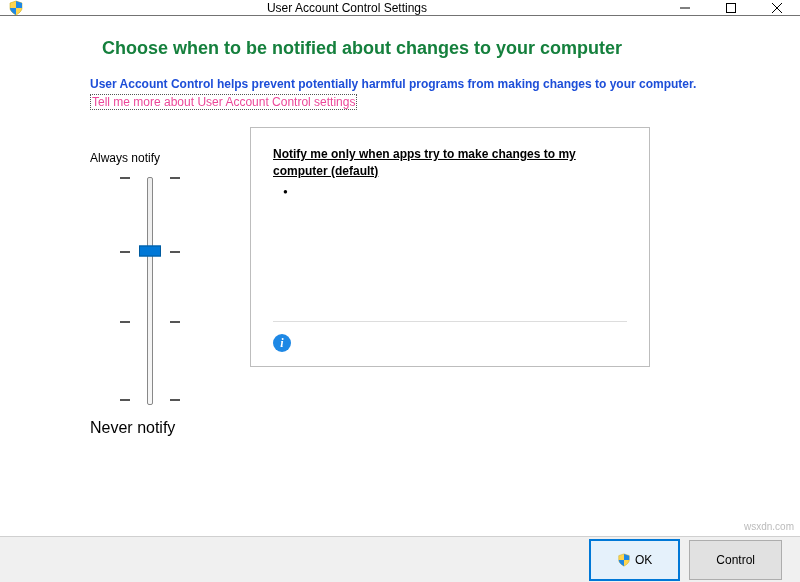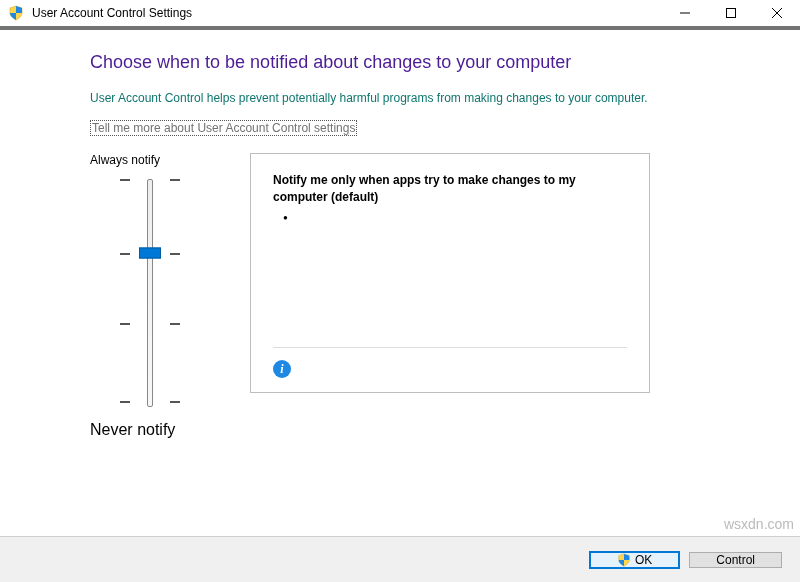--- a/index.html
+++ b/index.html
@@ -7,67 +7,71 @@
       font-family: "Segoe UI", Tahoma, sans-serif;
       font-size: 12px;
       background: #fff;
       width: 800px;
       height: 582px;
       overflow: hidden;
       position: relative;
     }
     
     .titlebar {
-      height: 30px;
-      border-bottom: 4px solid #737373;
+      height: 16px;
+      border-bottom: 1px solid #737373;
       display: flex;
       align-items: center;
       padding-left: 8px;
+      text-align: center;
     }
     .titlebar .shield-icon { margin-right: 8px; display:flex; }
     .titlebar .title { flex: 1; font-size: 12px; color: #000; }
     .win-controls { display: flex; height: 100%; }
     .win-btn {
       width: 46px; height: 100%;
       display: flex; align-items: center; justify-content: center;
       font-family: "Segoe UI Symbol", sans-serif;
       font-size: 12px;
       color: #000;
     }
     
     .content {
       padding: 22px 70px 0 90px;
     }
     .heading {
-      color: #4c1d95;
+      color: #15803d;
       font-size: 18px;
-      font-weight: 400;
+      font-weight: 700;
       margin-bottom: 18px;
+      margin-left: 12px;
     }
     .desc {
       font-size: 12px;
-      color: #0f766e;
-      margin-bottom: 16px;
+      color: #1d4ed8;
+      margin-bottom: 4px;
+      font-weight: bold;
     }
     .link {
-      color: #737373;
+      color: #ec4899;
       font-size: 12px;
       text-decoration: none;
       border: 1px dotted #555;
       padding: 0 1px;
     }
     .slider-area {
       margin-top: 18px;
       display: flex;
       gap: 40px;
     }
     .slider-labels {
       width: 120px;
       position: relative;
       height: 300px;
+      margin-top: 24px;
     }
     .slider-label-top {
       font-size: 12px;
       margin-bottom: 6px;
     }
     .slider-track-wrap {
       position: relative;
       height: 240px;
       margin: 6px auto 0 auto;
       width: 60px;
@@ -115,20 +119,21 @@
       width: 400px;
       height: 240px;
       padding: 18px 22px 14px 22px;
       position: relative;
     }
     .panel-heading {
       font-weight: 600;
       font-size: 12px;
       margin-bottom: 3px;
       line-height: 1.4;
+      text-decoration: underline;
     }
     .panel-bullet {
       display:flex; gap: 14px;
       font-size: 12px;
       line-height: 1.4;
       padding-left: 10px;
     }
     .panel-bullet .dot { font-size:8px; line-height:18px; }
     .panel-footer {
       position: absolute;
@@ -154,37 +159,37 @@
       left:0; right:0; bottom:0;
       height: 46px;
       background: #f0f0f0;
       border-top: 1px solid #d0d0d0;
       display:flex; align-items:center; justify-content:flex-end;
       padding-right: 18px;
       gap: 10px;
     }
     .btn {
       min-width: 86px;
-      height: 16px;
+      height: 40px;
       background: #e1e1e1;
       border: 1px solid #adadad;
       font-size: 12px;
       display:inline-flex; align-items:center; justify-content:center;
       gap: 4px;
       padding: 0 26px;
     }
     .btn.primary {
       border: 1px solid #0078d7;
       outline: 1px solid #0078d7;
       background: #e5f1fb;
     }
     .watermark {
       position: absolute;
       right: 6px; bottom: 50px;
-      font-size: 14px;
+      font-size: 10px;
       color: #bbb;
     }
   </style>
 </head>
 <body>
 
 <div class="titlebar">
   <span class="shield-icon">
     <svg width="16" height="16" viewBox="0 0 16 16">
       <path d="M8 1 L14 3 V8 C14 12 8 15 8 15 C8 15 2 12 2 8 V3 Z" fill="#ffd54f" stroke="#c0a000" stroke-width="0.5"></path>

